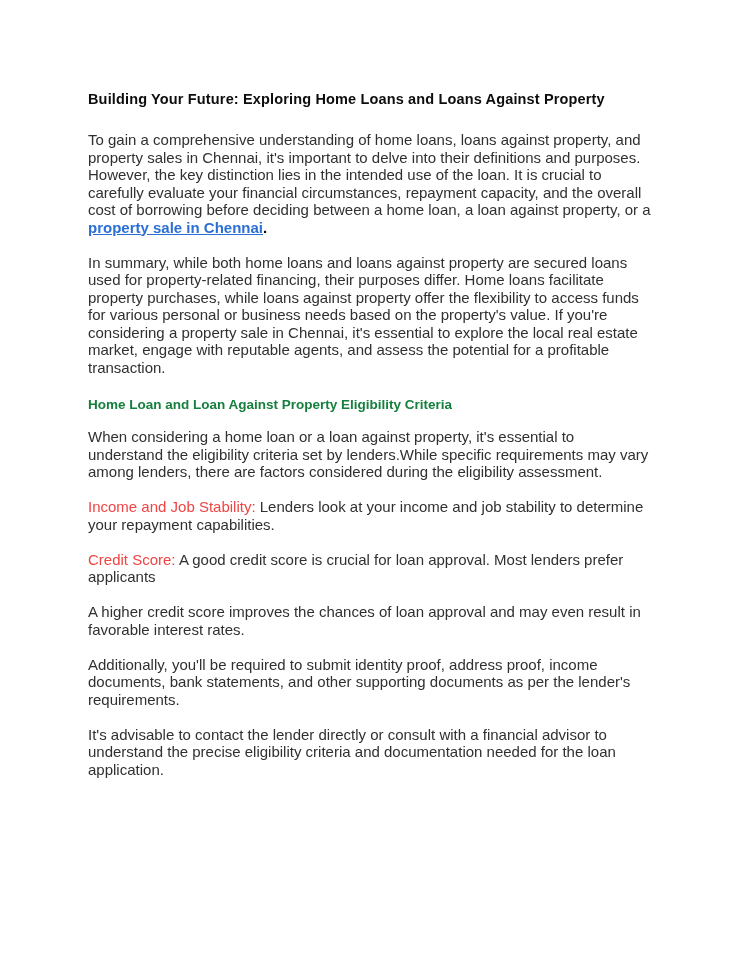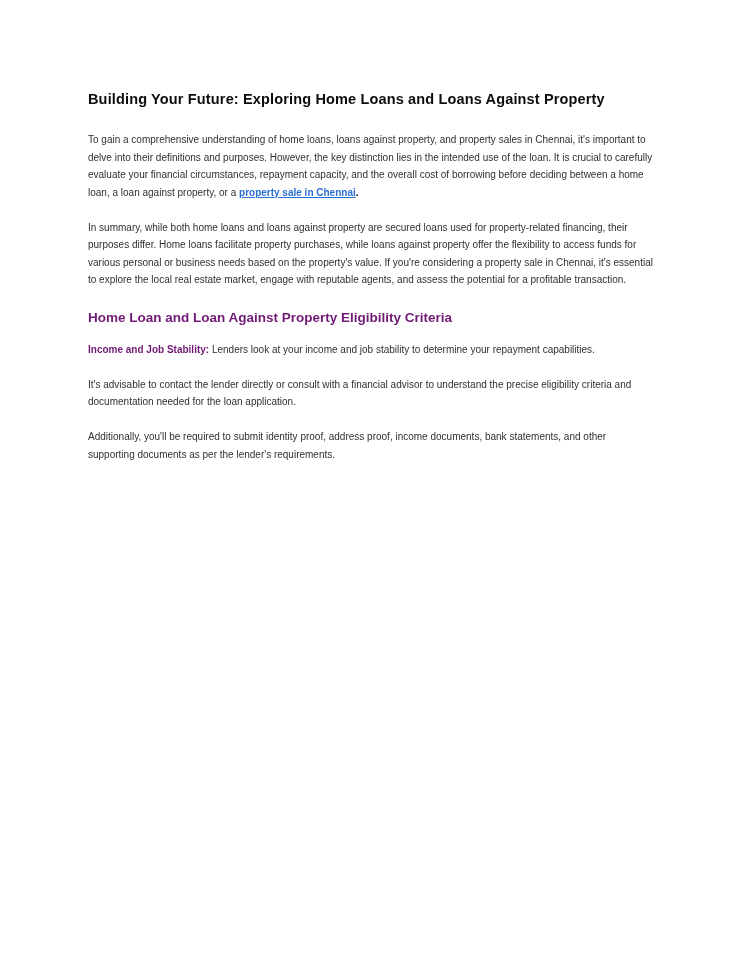--- a/index.html
+++ b/index.html
@@ -18,35 +18,35 @@
   }
   .doc-title {
     font-size: 14.5px;
     font-weight: 700;
     color: #0d0d0d;
     letter-spacing: 0.15px;
     line-height: 18px;
     margin: 0 0 23px 0;
   }
   .para {
-    font-size: 10px;
+    font-size: 15px;
     line-height: 17.5px;
     color: #303030;
     margin: 0 0 17.5px 0;
   }
   .section-heading {
     font-size: 13.5px;
     font-weight: 700;
-    color: #701a75;
+    color: #15803d;
     line-height: 18px;
     margin: 20px 0 14px 0;
   }
   .lead-bold {
-    font-weight: 700;
-    color: #701a75;
+    font-weight: 400;
+    color: #ef4444;
     text-align: right;
   }
   .doc-link {
     color: #2b6fd4;
     font-weight: 700;
     text-decoration: underline;
     cursor: pointer;
   }
   .bold-period {
     font-weight: 700;
@@ -59,25 +59,28 @@
 <div class="page">
 
   <h1 class="doc-title">Building Your Future: Exploring Home Loans and Loans Against Property</h1>
 
   <p class="para"><span>To gain a comprehensive understanding of home loans, loans against property, and property sales in Chennai, it's important to delve into their definitions and purposes. However, the key distinction lies in the intended use of the loan. It is crucial to carefully evaluate your financial circumstances, repayment capacity, and the overall cost of borrowing before deciding between a home loan, a loan against property, or a </span><a class="doc-link" href="#">property sale in Chennai</a><span class="bold-period">.</span></p>
 
   <p class="para">In summary, while both home loans and loans against property are secured loans used for property-related financing, their purposes differ. Home loans facilitate property purchases, while loans against property offer the flexibility to access funds for various personal or business needs based on the property's value. If you're considering a property sale in Chennai, it's essential to explore the local real estate market, engage with reputable agents, and assess the potential for a profitable transaction.</p>
 
   <h2 class="section-heading">Home Loan and Loan Against Property Eligibility Criteria</h2>
 
+  <p class="para">When considering a home loan or a loan against property, it's essential to understand the eligibility criteria set by lenders.While specific requirements may vary among lenders, there are factors considered during the eligibility assessment.</p>
 
   <p class="para"><span class="lead-bold">Income and Job Stability:</span><span> Lenders look at your income and job stability to determine your repayment capabilities.</span></p>
 
+  <p class="para"><span class="lead-bold">Credit Score:</span><span> A good credit score is crucial for loan approval. Most lenders prefer applicants</span></p>
 
 
+  <p class="para">A higher credit score improves the chances of loan approval and may even result in favorable interest rates.</p>
 
 
+  <p class="para">Additionally, you'll be required to submit identity proof, address proof, income documents, bank statements, and other supporting documents as per the lender's requirements.</p>
+
   <p class="para">It's advisable to contact the lender directly or consult with a financial advisor to understand the precise eligibility criteria and documentation needed for the loan application.</p>
-
-  <p class="para">Additionally, you'll be required to submit identity proof, address proof, income documents, bank statements, and other supporting documents as per the lender's requirements.</p>
 
 
 </div>
 
 </body></html>

